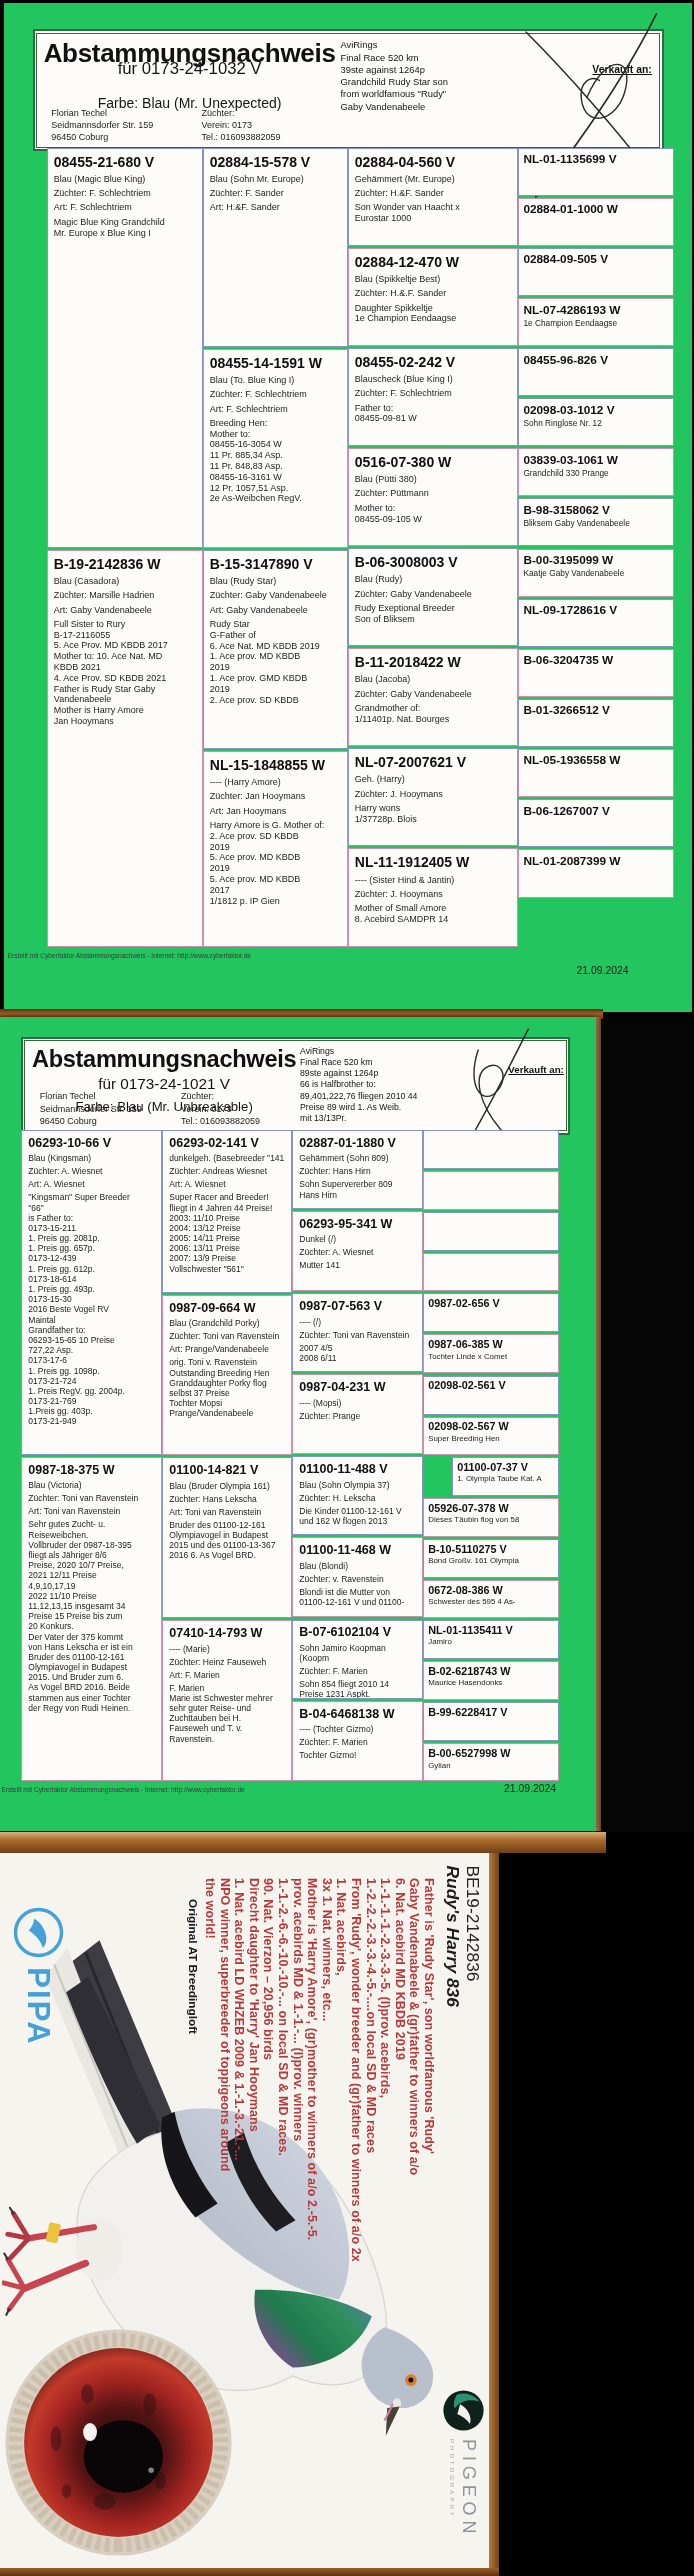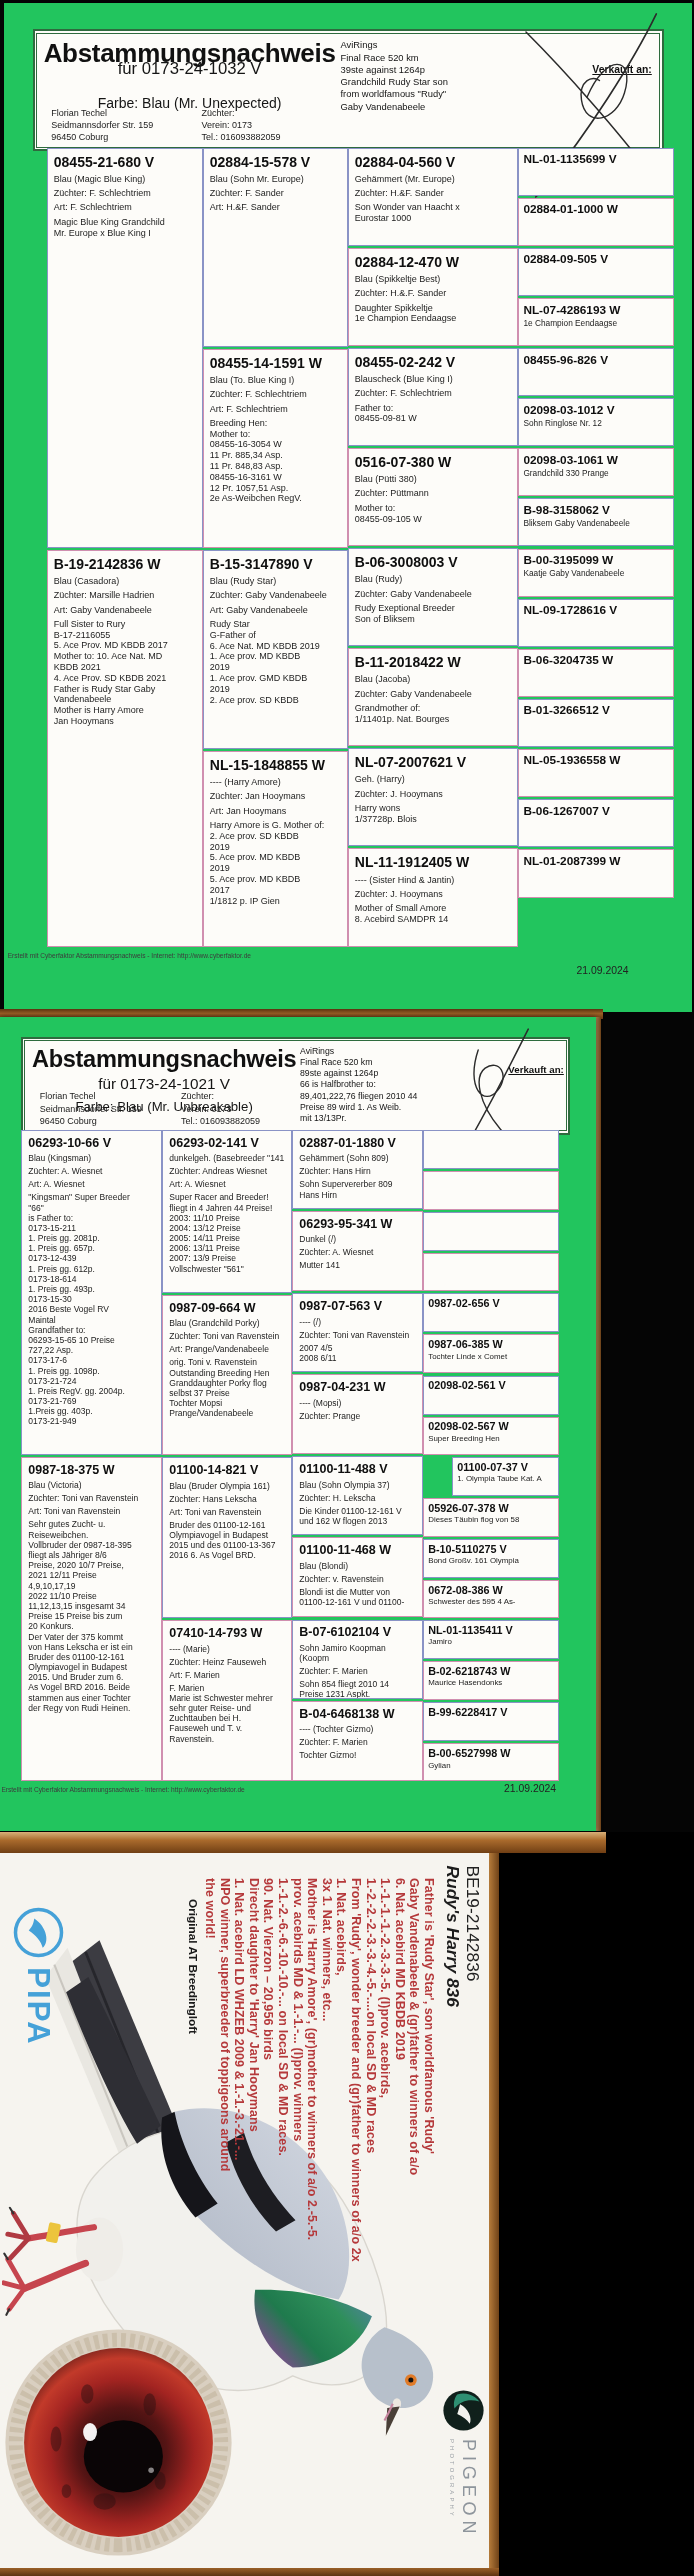--- a/index.html
+++ b/index.html
@@ -251,21 +251,21 @@
           <div class="bx-line">1e Champion Eendaagse</div>
         </div>
         <div class="bx v" style="height: 48px;">
           <div class="bx-ring">08455-96-826 V</div>
         </div>
         <div class="bx v" style="height: 48px;">
           <div class="bx-ring">02098-03-1012 V</div>
           <div class="bx-line">Sohn Ringlose Nr. 12</div>
         </div>
         <div class="bx w" style="height: 48px;">
-          <div class="bx-ring">02098-03-1061 W</div>
+          <div class="bx-ring">03839-03-1061 W</div>
           <div class="bx-line">Grandchild 330 Prange</div>
         </div>
         <div class="bx v" style="height: 48px;">
           <div class="bx-ring">B-98-3158062 V</div>
           <div class="bx-line">Bliksem Gaby Vandenabeele</div>
         </div>
         <div class="bx w" style="height: 48px;">
           <div class="bx-ring">B-00-3195099 W</div>
           <div class="bx-line">Kaatje Gaby Vandenabeele</div>
         </div>

